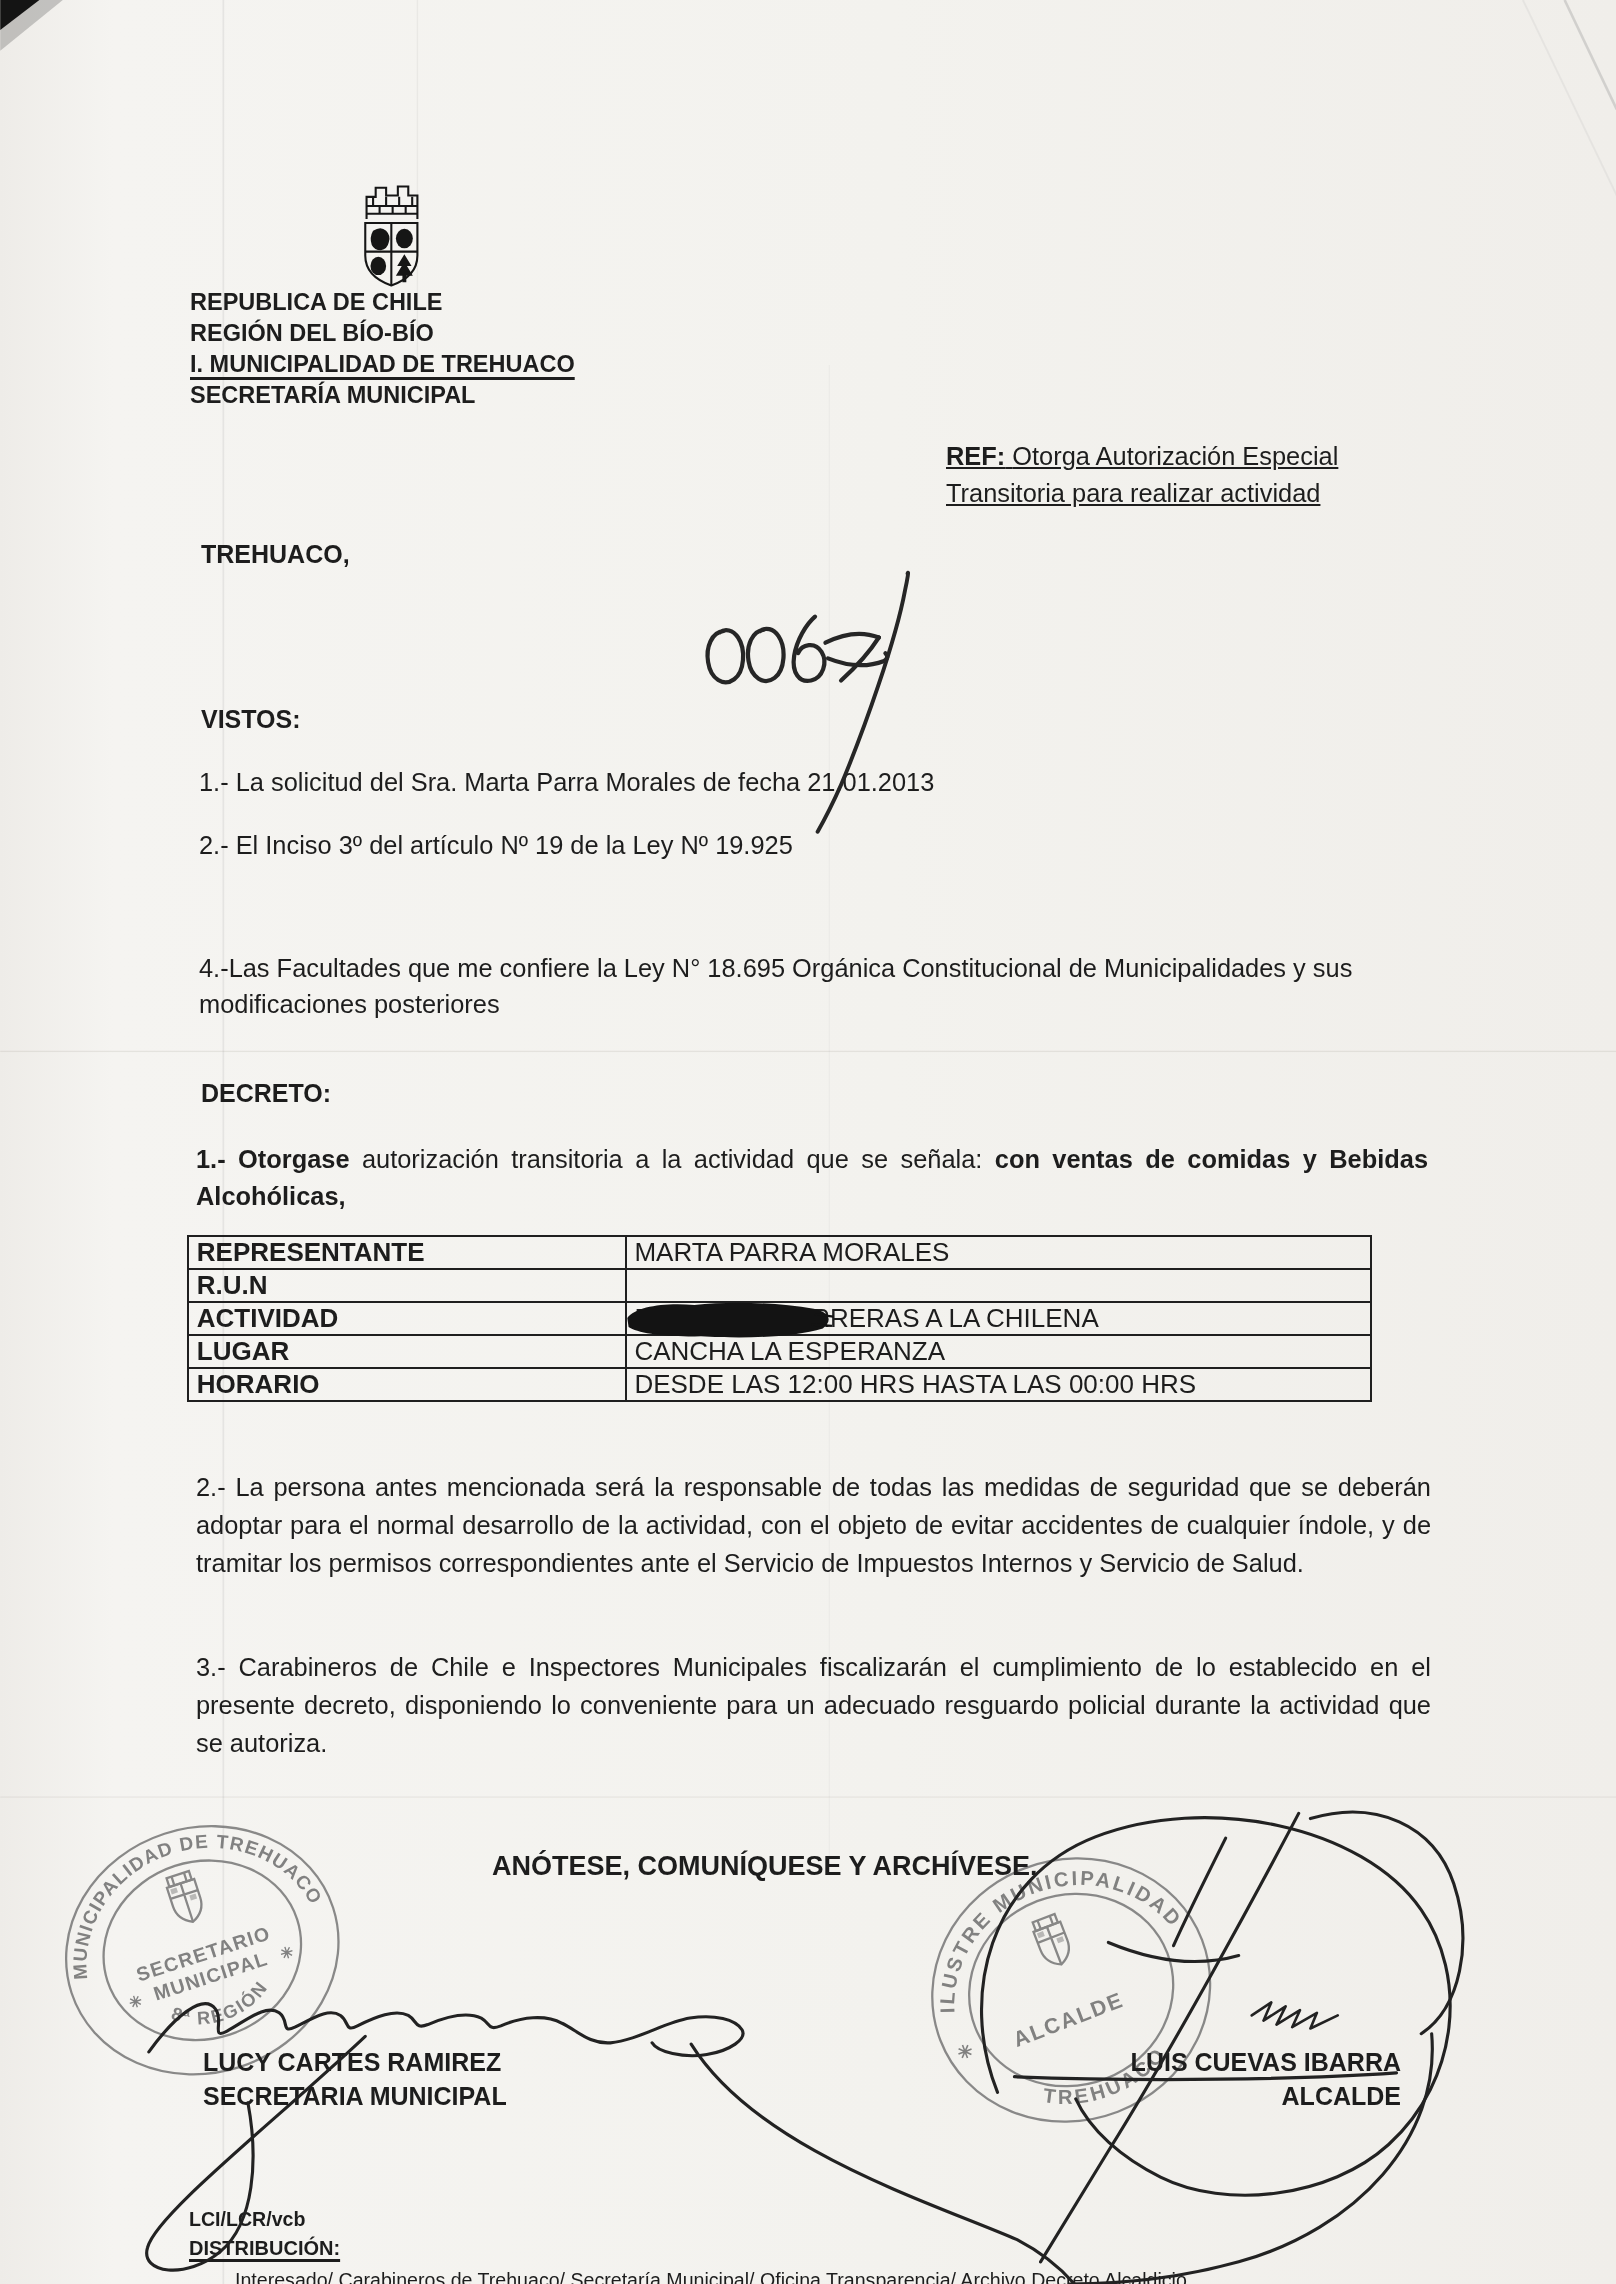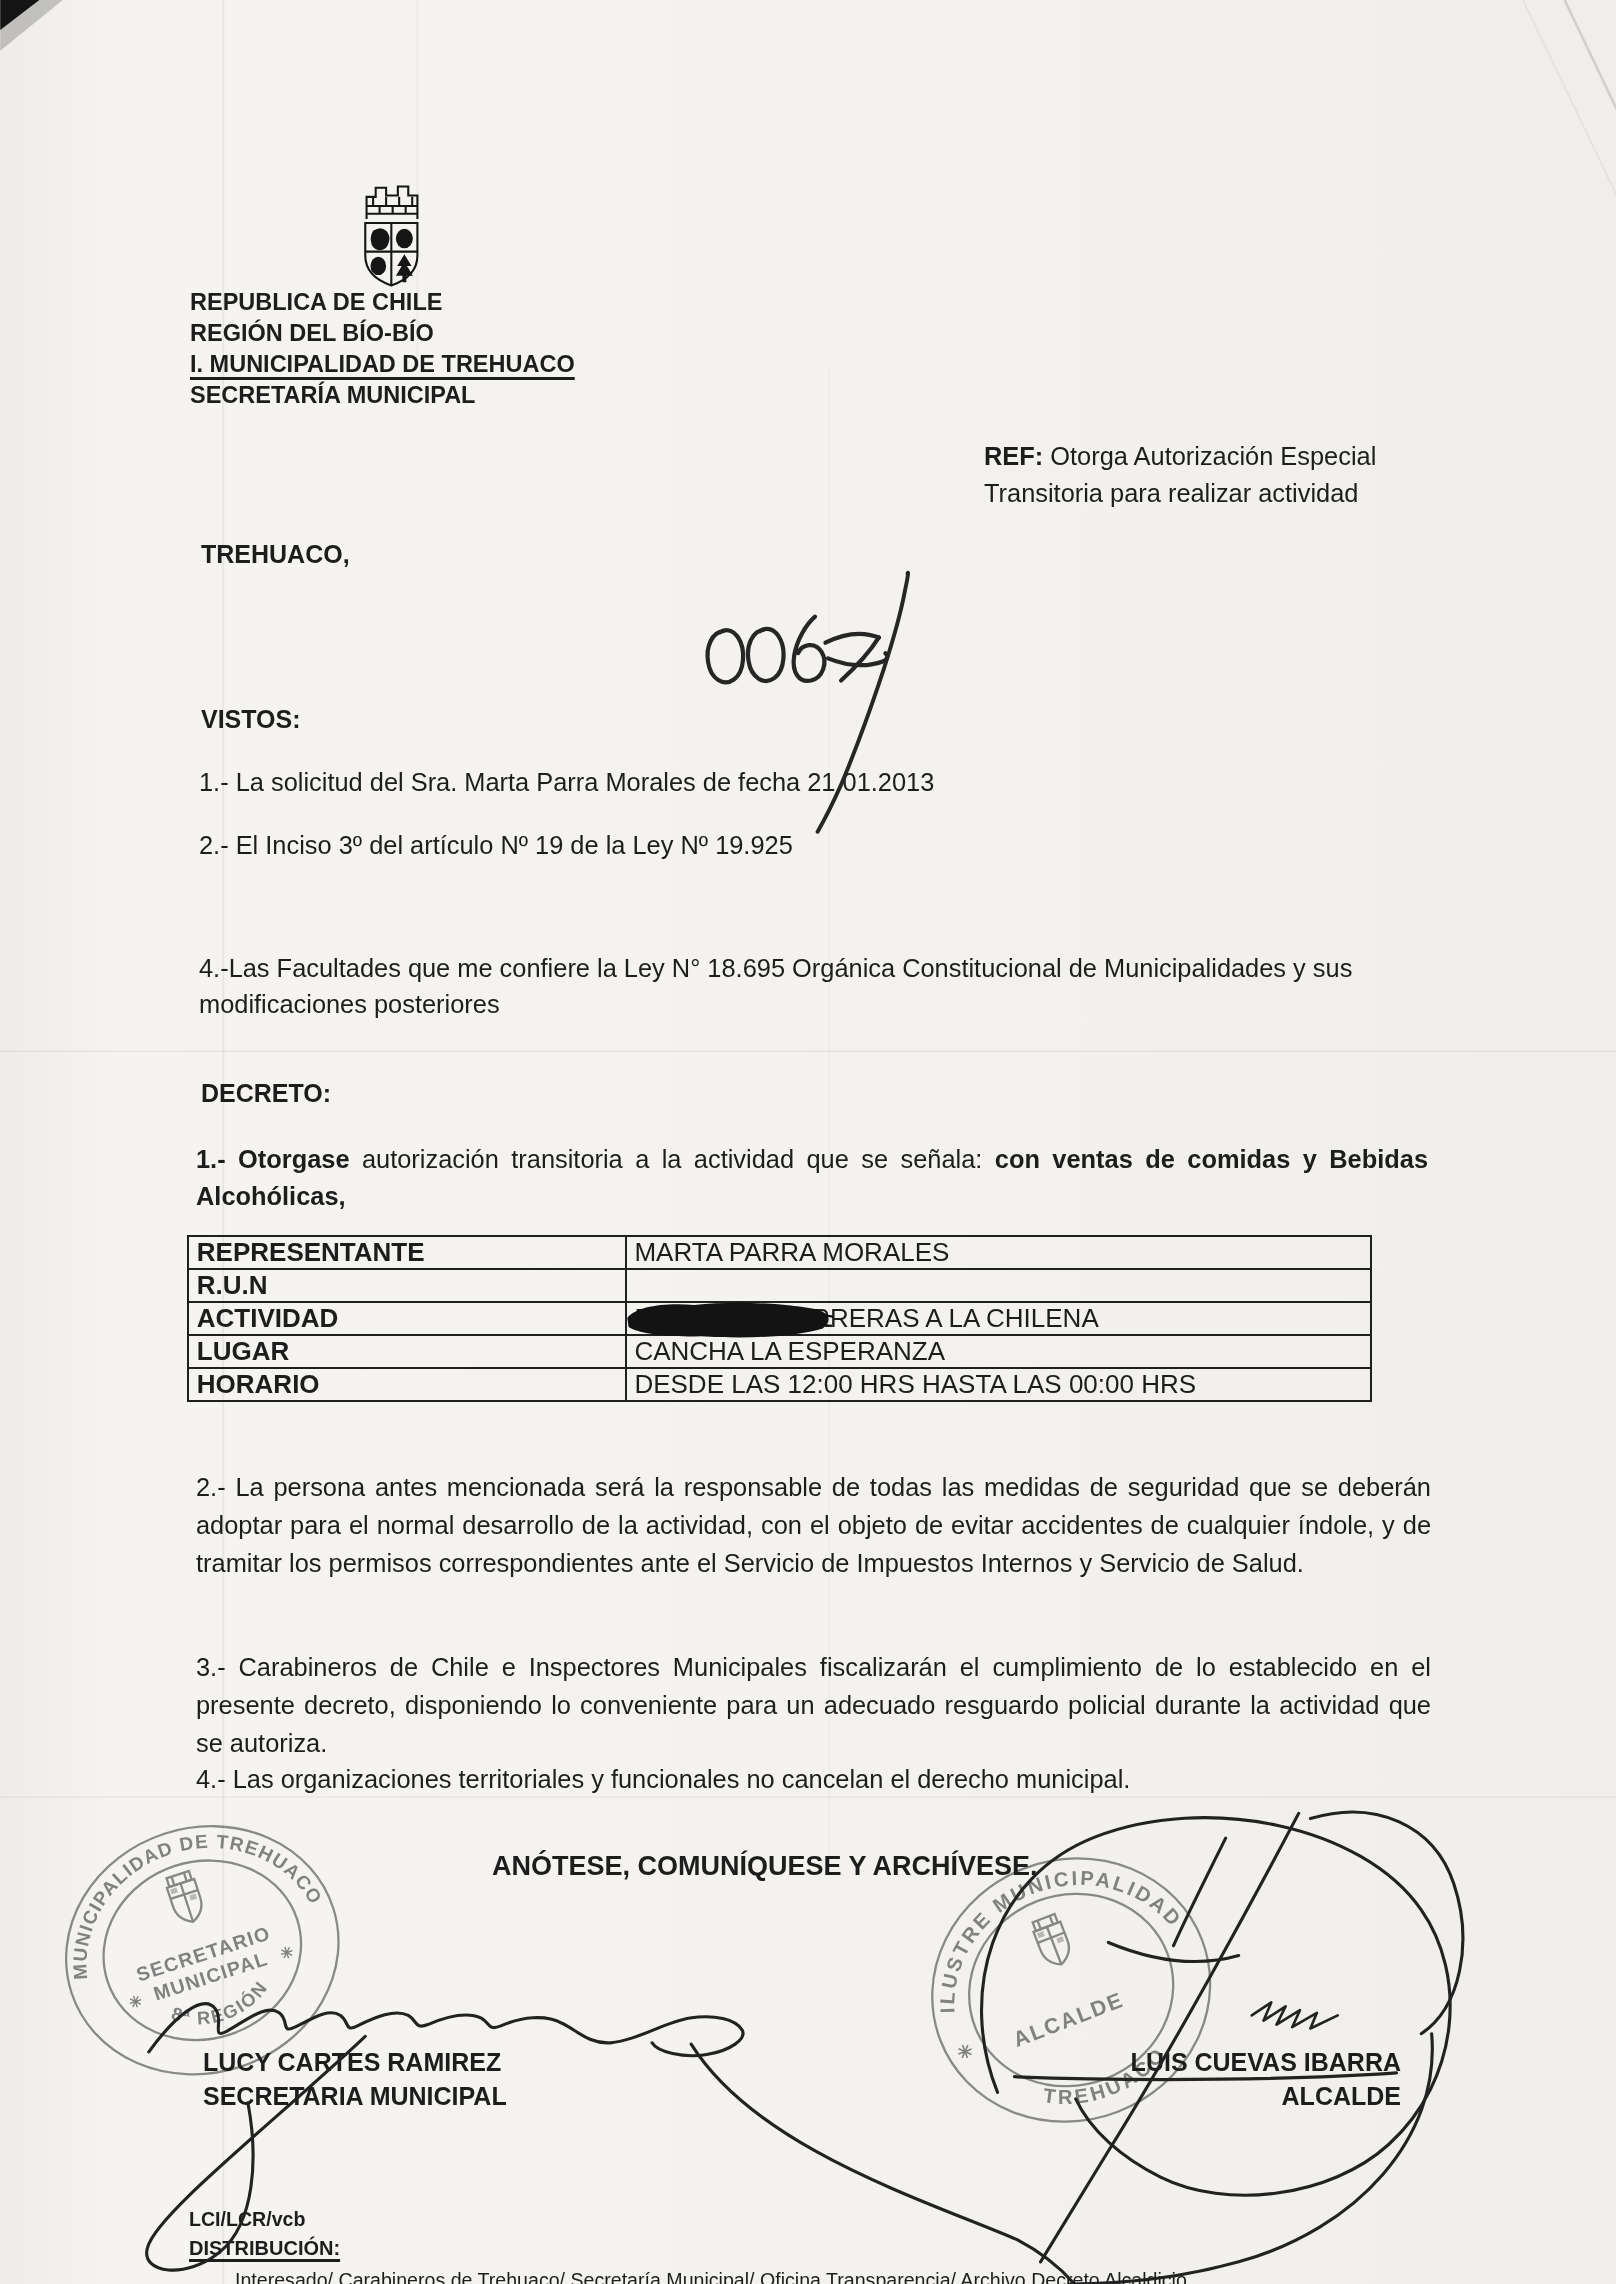--- a/index.html
+++ b/index.html
@@ -7,21 +7,21 @@
     position:relative; width:1617px; height:2284px; overflow:hidden;
     background:linear-gradient(90deg,#eeece8 0%,#f5f4f1 7%,#f3f2ee 55%,#f0eeea 100%);
     font-family:"Liberation Sans",sans-serif; color:#1d1d1d;
   }
   .abs{position:absolute;}
   .b{font-weight:bold;}
   .just{text-align:justify;}
   svg.layer{position:absolute;left:0;top:0;width:1617px;height:2284px;pointer-events:none;}
   #header-block{left:190px;top:287px;width:456px;font-weight:bold;font-size:23.5px;line-height:31px;}
   #header-line3{text-decoration:underline;text-decoration-thickness:2.6px;text-underline-offset:4.6px;}
-  #ref-block{left:984px;top:438px;width:466px;font-size:25.4px;line-height:37px;text-align:justify;}
+  #ref-block{left:946px;top:438px;width:466px;font-size:25.4px;line-height:37px;text-align:justify;text-decoration:underline;}
   #place-line{left:201px;top:540px;font-size:25px;font-weight:bold;}
   #decree-line{left:201px;top:605px;font-size:33px;font-weight:bold;letter-spacing:0.7px;}
   #vistos-heading{left:201px;top:705px;font-size:25px;font-weight:bold;}
   .visto{left:199px;width:1225px;font-size:25.4px;line-height:36px;}
   #decreto-heading{left:201px;top:1079px;font-size:25px;font-weight:bold;}
   #article1{left:196px;top:1141px;width:1232px;font-size:25.4px;line-height:37px;}
   #info-table{position:absolute;left:187px;top:1235px;width:1185px;border-collapse:collapse;font-size:26px;border:2.6px solid #1f1f1f;padding-left:45px;}
   #info-table td{border:2px solid #1f1f1f;height:31px;padding:0 7.8px;vertical-align:middle;}
   #info-table td.lbl{width:420px;font-weight:bold;}
   .para{left:196px;width:1235px;font-size:25.4px;line-height:38px;}
@@ -153,21 +153,20 @@
       </tr>
       <tr>
         <td class="lbl">HORARIO</td>
         <td>DESDE LAS 12:00 HRS HASTA LAS 00:00 HRS</td>
       </tr>
     </tbody>
   </table>
 
   <div class="abs para just" style="top:1468px">2.-  La persona antes mencionada será la responsable de todas las medidas de seguridad que se deberán adoptar para el normal desarrollo de la actividad, con el objeto de evitar accidentes de cualquier índole, y de tramitar los permisos correspondientes ante el Servicio de Impuestos Internos y  Servicio de Salud.</div>
   <div class="abs para just" style="top:1648px">3.- Carabineros de Chile e Inspectores Municipales fiscalizarán el cumplimiento de lo establecido en el presente decreto, disponiendo lo conveniente para un adecuado resguardo policial durante la actividad que se autoriza.</div>
-  <div class="abs para" style="top:1760px">4.- Las organizaciones territoriales y funcionales no cancelan el derecho municipal.</div>
 
   <div id="closing-line" class="abs">ANÓTESE,  COMUNÍQUESE Y ARCHÍVESE.</div>
 
   <div id="sig-left" class="abs sig-name">
     <div>LUCY CARTES RAMIREZ</div>
     <div>SECRETARIA MUNICIPAL</div>
   </div>
 
   <div id="sig-right" class="abs sig-name">
     <div>LUIS CUEVAS IBARRA</div>

